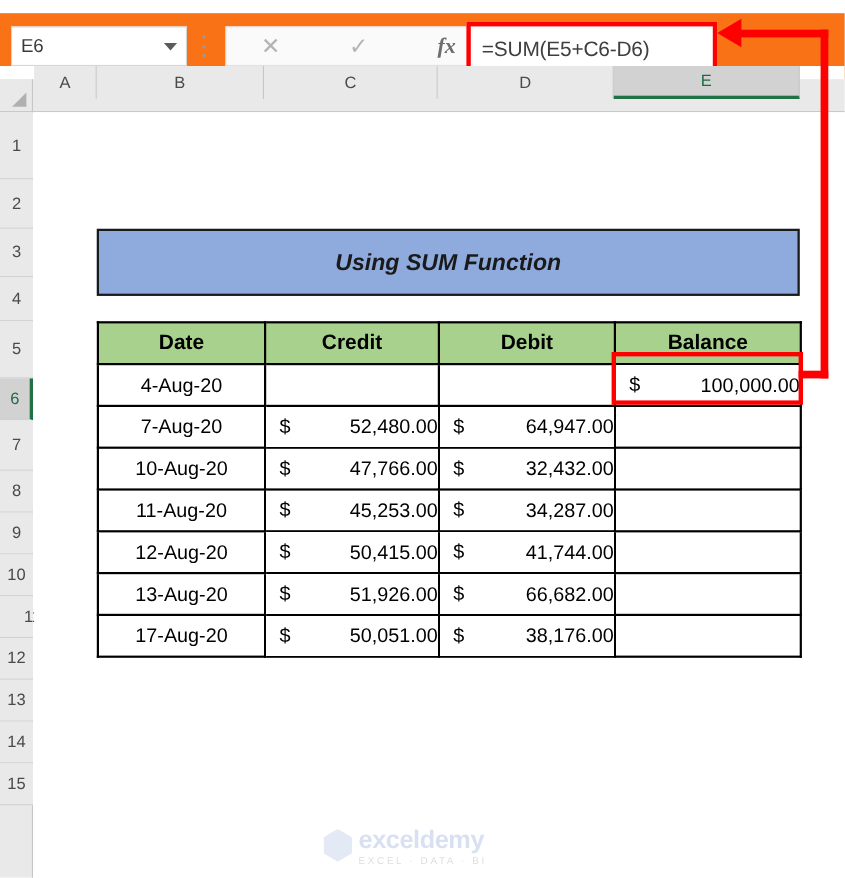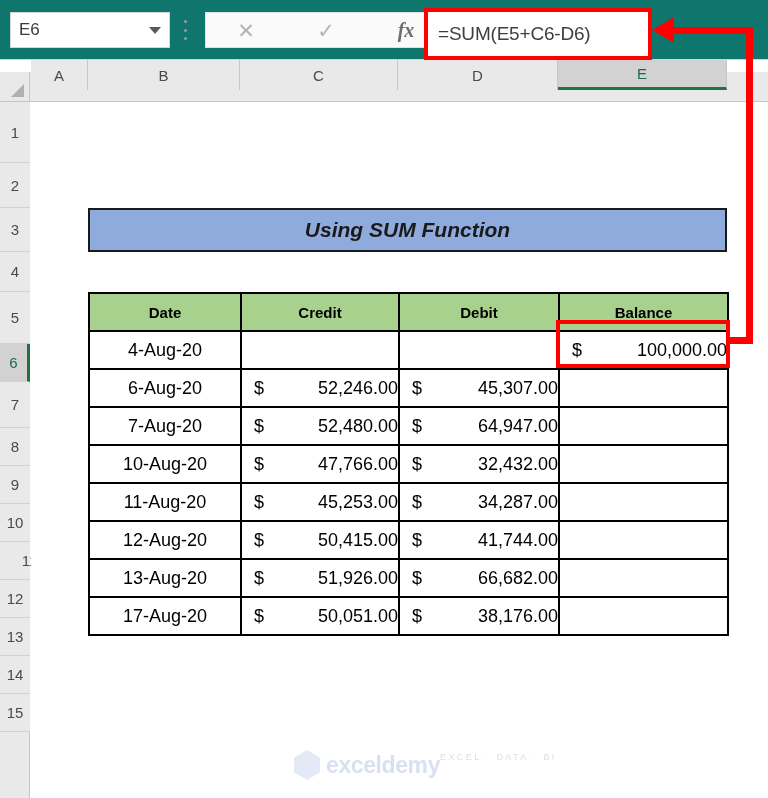--- a/index.html
+++ b/index.html
@@ -9,23 +9,23 @@
     height: 798px;
     background: #ffffff;
     font-family: "Liberation Sans", sans-serif;
     overflow: hidden;
     position: relative;
   }
 
   
   #formula-strip {
     position: absolute;
-    left: 0; top: 0;
+    left: 0; top: 12px;
     width: 768px; height: 60px;
-    background: #0f766e;
+    background: #f97316;
     border-bottom: 1px solid #d4d4d4;
     padding-left: 36px;
   }
 
   #name-box {
     position: absolute;
     left: 10px; top: 12px;
     width: 160px; height: 36px;
     background: #ffffff;
     border: 1px solid #d6d6d6;
@@ -175,21 +175,21 @@
     position: absolute;
     left: 31px; top: 42px;
     width: 737px; height: 696px;
     background: #ffffff;
   }
 
   
   #title-banner {
     position: absolute;
     left: 88px; top: 148px;
-    width: 639px; height: 44px;
+    width: 639px; height: 61px;
     background: #8faadc;
     border: 2px solid #1a1a1a;
     display: flex;
     align-items: center;
     justify-content: center;
   }
   #title-banner-text {
     font-size: 21px;
     font-weight: bold;
     font-style: italic;
@@ -204,21 +204,21 @@
     border-collapse: collapse;
     table-layout: fixed;
   }
   #data-table th, #data-table td {
     border: 2px solid #000000;
     height: 38px;
     padding: 0;
   }
   #data-table th {
     background: #a9d18e;
-    font-size: 15px;
+    font-size: 19px;
     font-weight: bold;
     color: #000000;
     text-align: center;
   }
   #data-table td {
     background: #ffffff;
     font-size: 18px;
     color: #000000;
   }
   td.c-date { text-align: center; }
@@ -265,21 +265,21 @@
     align-items: center;
     justify-content: center;
     gap: 6px;
     opacity: 0.55;
   }
   .wm-cube {
     width: 26px; height: 30px;
     background: #cdd9ef;
     clip-path: polygon(50% 0%, 100% 26%, 100% 74%, 50% 100%, 0% 74%, 0% 26%);
   }
-  .wm-stack { display: flex; flex-direction: row; align-items: flex-start; }
+  .wm-stack { display: flex; flex-direction: column; align-items: flex-start; }
   .wm-name {
     font-size: 23px;
     font-weight: bold;
     color: #b9c7e6;
     letter-spacing: -0.4px;
   }
   .wm-sub {
     font-size: 9px;
     color: #c3c3c3;
     letter-spacing: 2.4px;
@@ -359,26 +359,20 @@
         </tr>
     </thead>
     <tbody id="tbody">
         <tr>
           <td class="c-date">4-Aug-20</td>
           <td class="c-empty"></td>
           <td class="c-empty"></td>
           <td class="c-money"><span class="cur">$</span>100,000.00</td>
         </tr>
         <tr>
-          <td class="c-date">6-Aug-20</td>
-          <td class="c-money"><span class="cur">$</span>52,246.00</td>
-          <td class="c-money"><span class="cur">$</span>45,307.00</td>
-          <td class="c-empty"></td>
-        </tr>
-        <tr>
           <td class="c-date">7-Aug-20</td>
           <td class="c-money"><span class="cur">$</span>52,480.00</td>
           <td class="c-money"><span class="cur">$</span>64,947.00</td>
           <td class="c-empty"></td>
         </tr>
         <tr>
           <td class="c-date">10-Aug-20</td>
           <td class="c-money"><span class="cur">$</span>47,766.00</td>
           <td class="c-money"><span class="cur">$</span>32,432.00</td>
           <td class="c-empty"></td>

